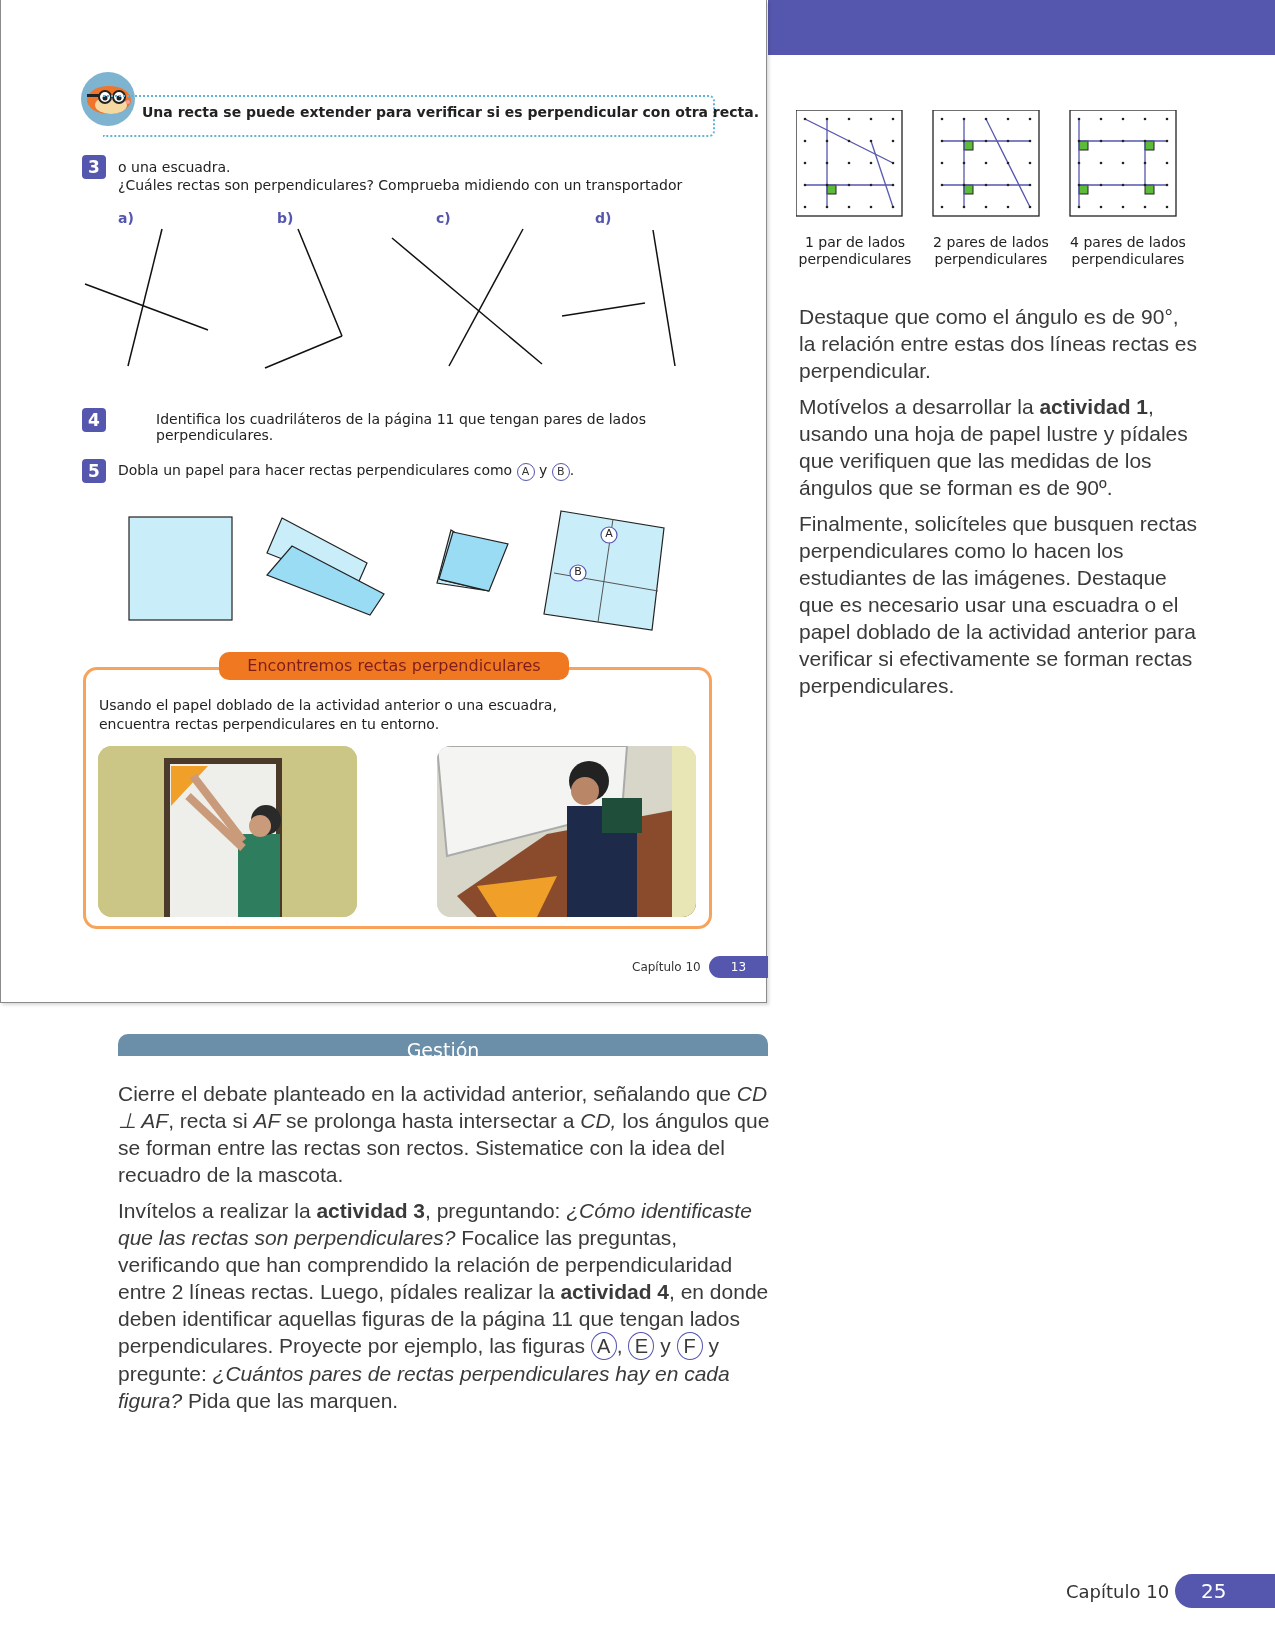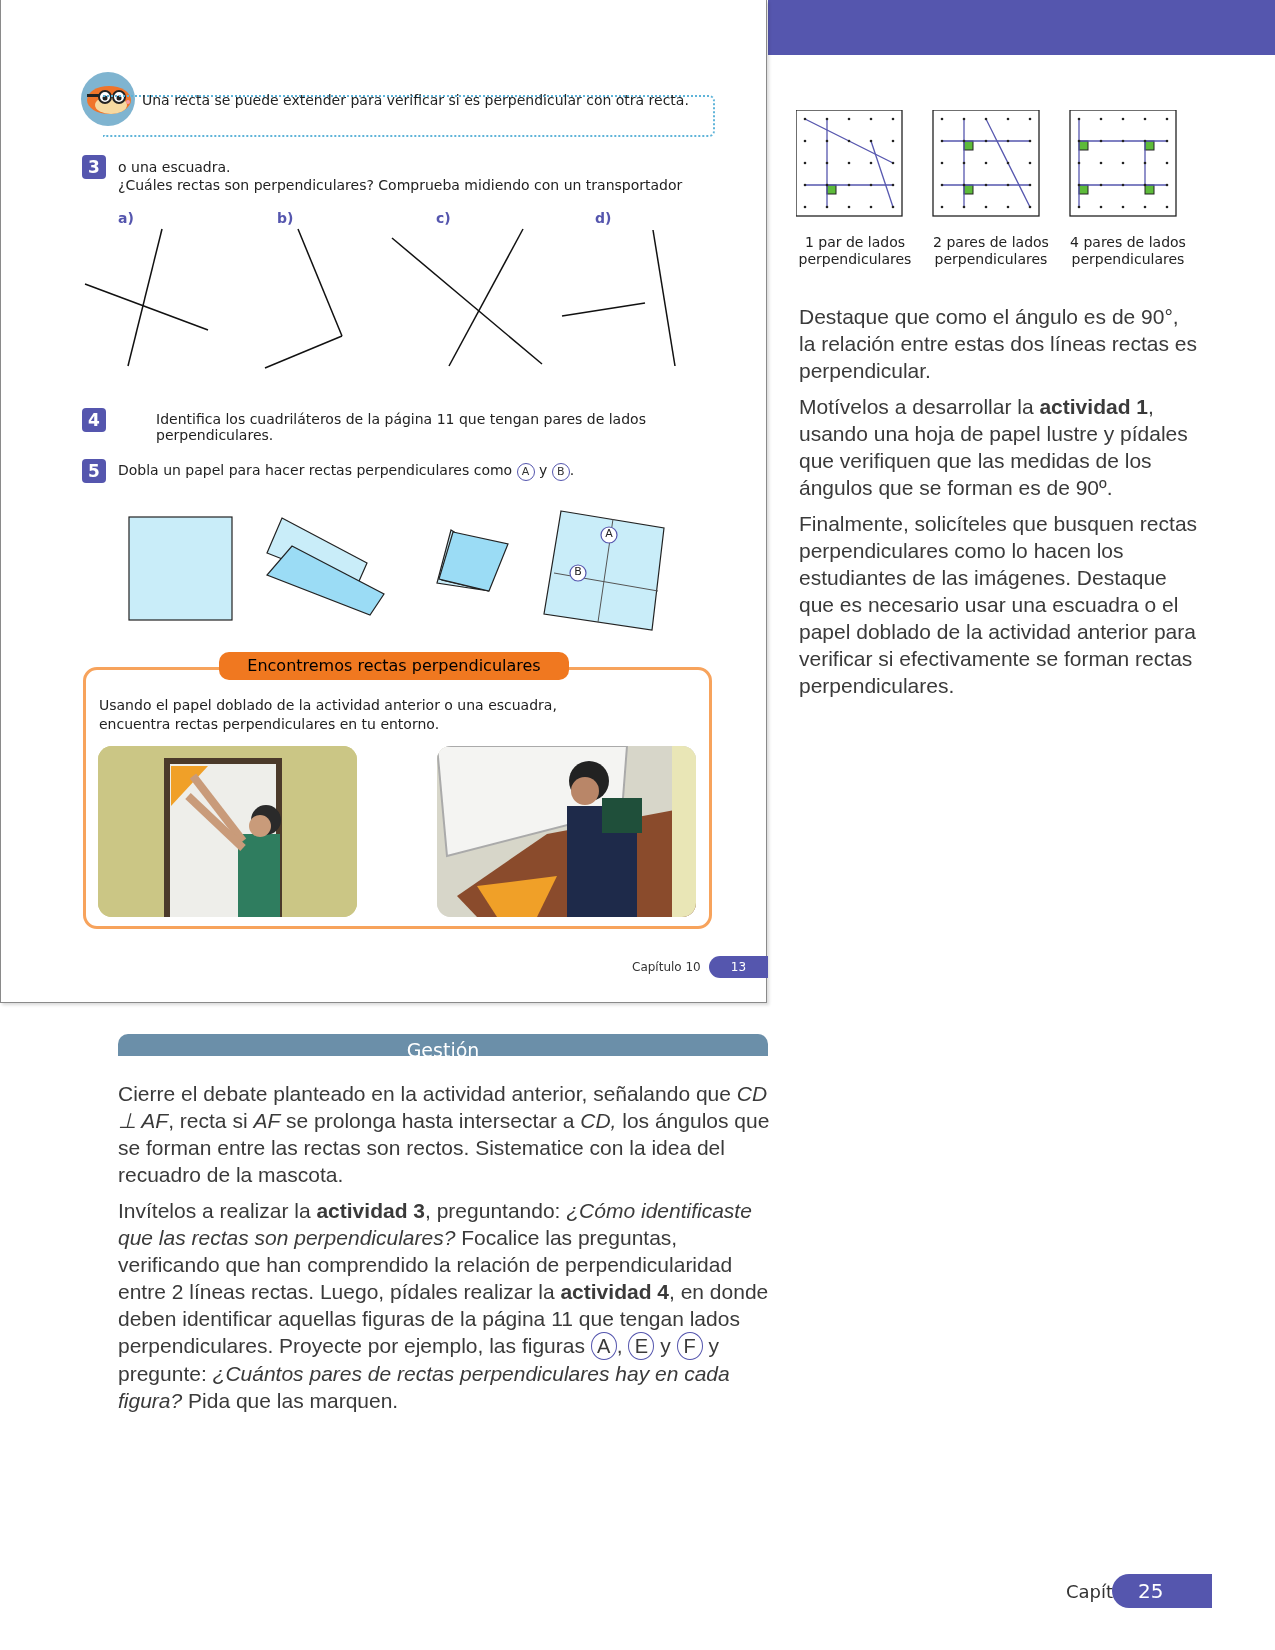--- a/index.html
+++ b/index.html
@@ -8,32 +8,32 @@
   
   #student-page{position:absolute;left:0;top:0;width:767px;height:1003px;border:1px solid #8a8a8a;border-top:none;box-sizing:border-box;background:#fff;box-shadow:2px 2px 3px rgba(0,0,0,0.15);}
   #top-band{position:absolute;left:768px;top:0;width:507px;height:55px;background:#5556ae;}
   .sp-text{font-size:14px;color:#222;}
   .mascot-tip{position:absolute;left:102px;top:95px;width:610px;height:38px;border:2px dotted #5fb4d9;border-left:none;border-radius:0 6px 6px 0;}
   .mascot{position:absolute;left:80px;top:72px;width:54px;height:54px;border-radius:50%;background:#7fb4d0;overflow:hidden;}
   .num-badge{position:absolute;width:24px;height:24px;border-radius:4px;background:#5556ae;color:#fff;font-weight:bold;font-size:17px;text-align:center;line-height:24px;}
   .opt-label{position:absolute;font-size:14px;font-weight:bold;color:#5556ae;}
   .circ{display:inline-block;width:16px;height:16px;border:1px solid #5556ae;border-radius:50%;font-size:11px;line-height:16px;text-align:center;color:#333;}
   .orange-box{position:absolute;left:82px;top:667px;width:629px;height:262px;border:3px solid #f7a35c;border-radius:14px;box-sizing:border-box;}
-  .orange-title{position:absolute;left:218px;top:652px;width:350px;height:28px;background:#f07820;border-radius:10px;color:#000000;font-size:16px;text-align:center;line-height:28px;}
+  .orange-title{position:absolute;left:218px;top:652px;width:350px;height:28px;background:#f07820;border-radius:10px;color:#7f1d1d;font-size:16px;text-align:center;line-height:28px;}
   .photo{position:absolute;border-radius:14px;overflow:hidden;}
   .foot-small{position:absolute;font-size:12px;color:#333;}
   .pg13{position:absolute;left:708px;top:956px;width:59px;height:22px;background:#5556ae;border-radius:11px 0 0 11px;color:#fff;font-size:12px;text-align:center;line-height:22px;}
   
   .guide-text{font-family:"Liberation Sans",sans-serif;font-size:21px;line-height:27px;color:#3a3a3a;}
   .guide-text p{margin:0 0 9px 0;}
   .gestion-bar{position:absolute;left:118px;top:1034px;width:650px;height:22px;background:#6b8fa9;border-radius:10px 10px 0 0;color:#fff;font-size:19px;text-align:center;line-height:32px;}
   .gcirc{display:inline-block;width:24px;height:26px;border:1px solid #5556ae;border-radius:50%;text-align:center;line-height:26px;font-size:20px;}
   .grid-caption{position:absolute;font-size:14px;text-align:center;color:#222;line-height:17px;}
   .chapter-footer{position:absolute;left:1066px;top:1581px;font-size:18px;color:#333;}
-  .pg25{position:absolute;left:1112px;top:1574px;width:100px;height:34px;background:#5556ae;border-radius:17px 0 0 17px;color:#fff;font-size:20px;line-height:34px;text-align:left;padding-left:26px;box-sizing:border-box;}
+  .pg25{position:absolute;left:1175px;top:1574px;width:100px;height:34px;background:#5556ae;border-radius:17px 0 0 17px;color:#fff;font-size:20px;line-height:34px;text-align:left;padding-left:26px;box-sizing:border-box;}
 </style>
 </head>
 <body>
 
 <div id="top-band"></div>
 
 <div id="student-page">
 
   <div class="mascot">
     <svg width="54" height="54" viewBox="0 0 54 54">
@@ -41,21 +41,21 @@
       <ellipse cx="30" cy="33" rx="16" ry="9" fill="#f6d9a0"></ellipse>
       <circle cx="24" cy="25" r="6" fill="#fff" stroke="#222" stroke-width="2"></circle>
       <circle cx="38" cy="25" r="6" fill="#fff" stroke="#222" stroke-width="2"></circle>
       <circle cx="24" cy="26" r="2.5" fill="#222"></circle>
       <circle cx="38" cy="26" r="2.5" fill="#222"></circle>
       <rect x="6" y="22" width="12" height="3" fill="#222"></rect>
       <circle cx="47" cy="30" r="2" fill="#f59aa5"></circle>
     </svg>
   </div>
   <div class="mascot-tip"></div>
-  <div class="abs sp-text" style="left:141px;top:92px;">Una recta se puede extender para verificar si es perpendicular con otra recta.</div>
+  <div class="abs sp-text" style="left:141px;top:104px;font-weight:bold;">Una recta se puede extender para verificar si es perpendicular con otra recta.</div>
 
   <div class="num-badge" style="left:81px;top:155px;">3</div>
   <div class="abs sp-text" style="left:117px;top:158px;line-height:18px;">
     <div>o una escuadra.</div>
     <div>¿Cuáles rectas son perpendiculares? Comprueba midiendo con un transportador</div>
   </div>
   <div class="opt-label" style="left:117px;top:210px;">a)</div>
   <div class="opt-label" style="left:276px;top:210px;">b)</div>
   <div class="opt-label" style="left:435px;top:210px;">c)</div>
   <div class="opt-label" style="left:594px;top:210px;">d)</div>

